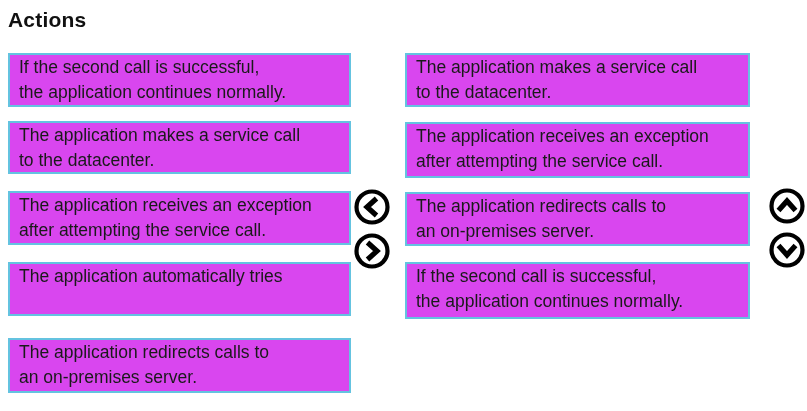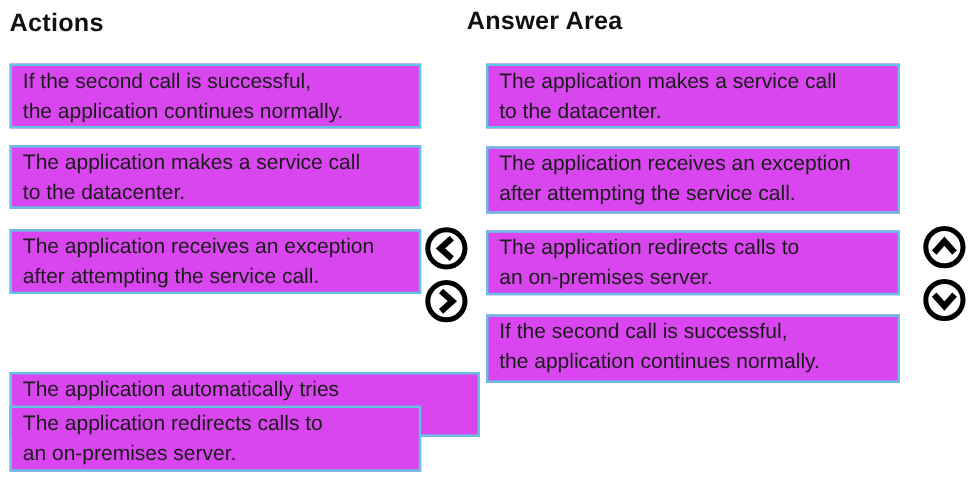--- a/index.html
+++ b/index.html
@@ -41,21 +41,21 @@
     font-size: 17.5px;
     line-height: 25px;
     color: #1a1a1a;
     white-space: nowrap;
   }
 
   
   .a1 { left: 8px;  top: 53px;  width: 343px; height: 54px; }
   .a2 { left: 8px;  top: 121px; width: 343px; height: 53px; }
   .a3 { left: 8px;  top: 191px; width: 343px; height: 54px; }
-  .a4 { left: 8px;  top: 262px; width: 392px; height: 54px; margin-top: 48px; }
+  .a4 { left: 8px;  top: 262px; width: 343px; height: 54px; }
   .a5 { left: 8px;  top: 338px; width: 343px; height: 55px; }
 
   
   .r1 { left: 405px; top: 53px;  width: 345px; height: 54px; }
   .r2 { left: 405px; top: 122px; width: 345px; height: 56px; }
   .r3 { left: 405px; top: 192px; width: 345px; height: 54px; }
   .r4 { left: 405px; top: 262px; width: 345px; height: 57px; }
 
   .ctl-btn {
     position: absolute;
@@ -72,21 +72,20 @@
   .btn-right { left: 353px; top: 232px; }
   .btn-up    { left: 768px; top: 187px; }
   .btn-down  { left: 768px; top: 231px; }
 </style>
 </head>
 <body>
 
 <div class="canvas">
 
   <div class="col-header hdr-actions">Actions</div>
-  <div class="col-header hdr-answer">Answer Area</div>
 
   <div class="card a1">
     <span class="line">If the second call is successful,</span>
     <span class="line">the application continues normally.</span>
   </div>
   <div class="card a2">
     <span class="line">The application makes a service call</span>
     <span class="line">to the datacenter.</span>
   </div>
   <div class="card a3">

